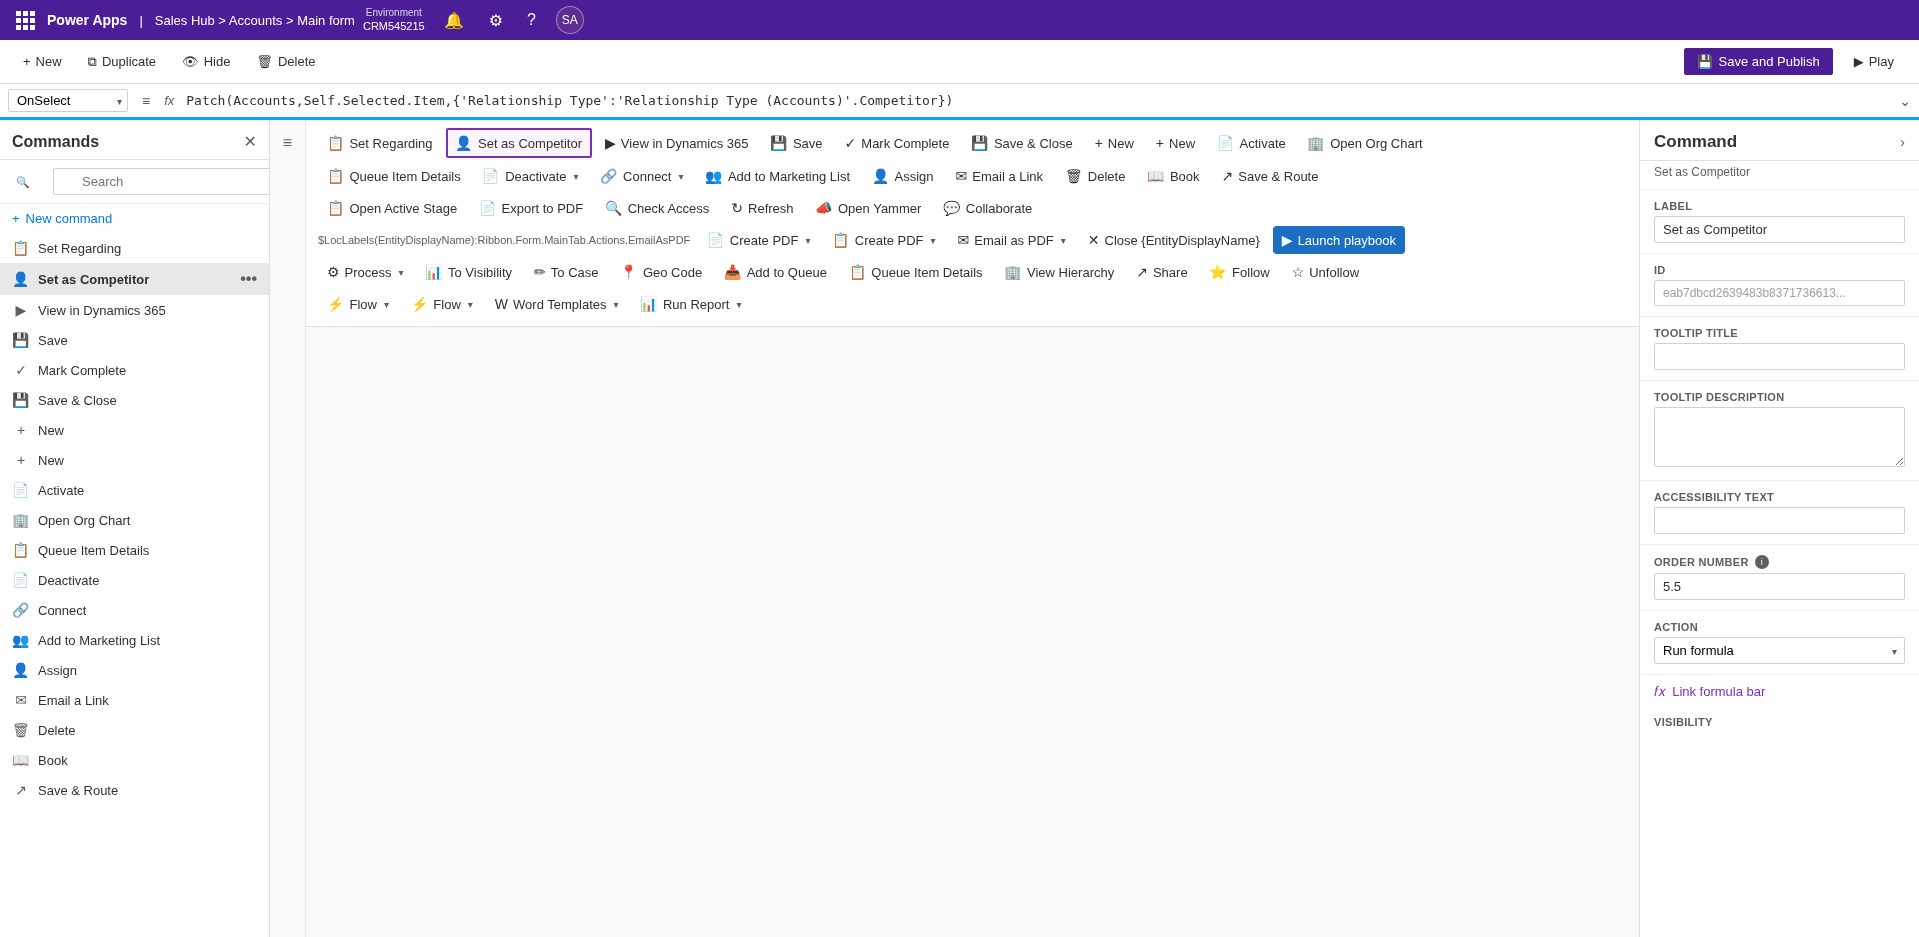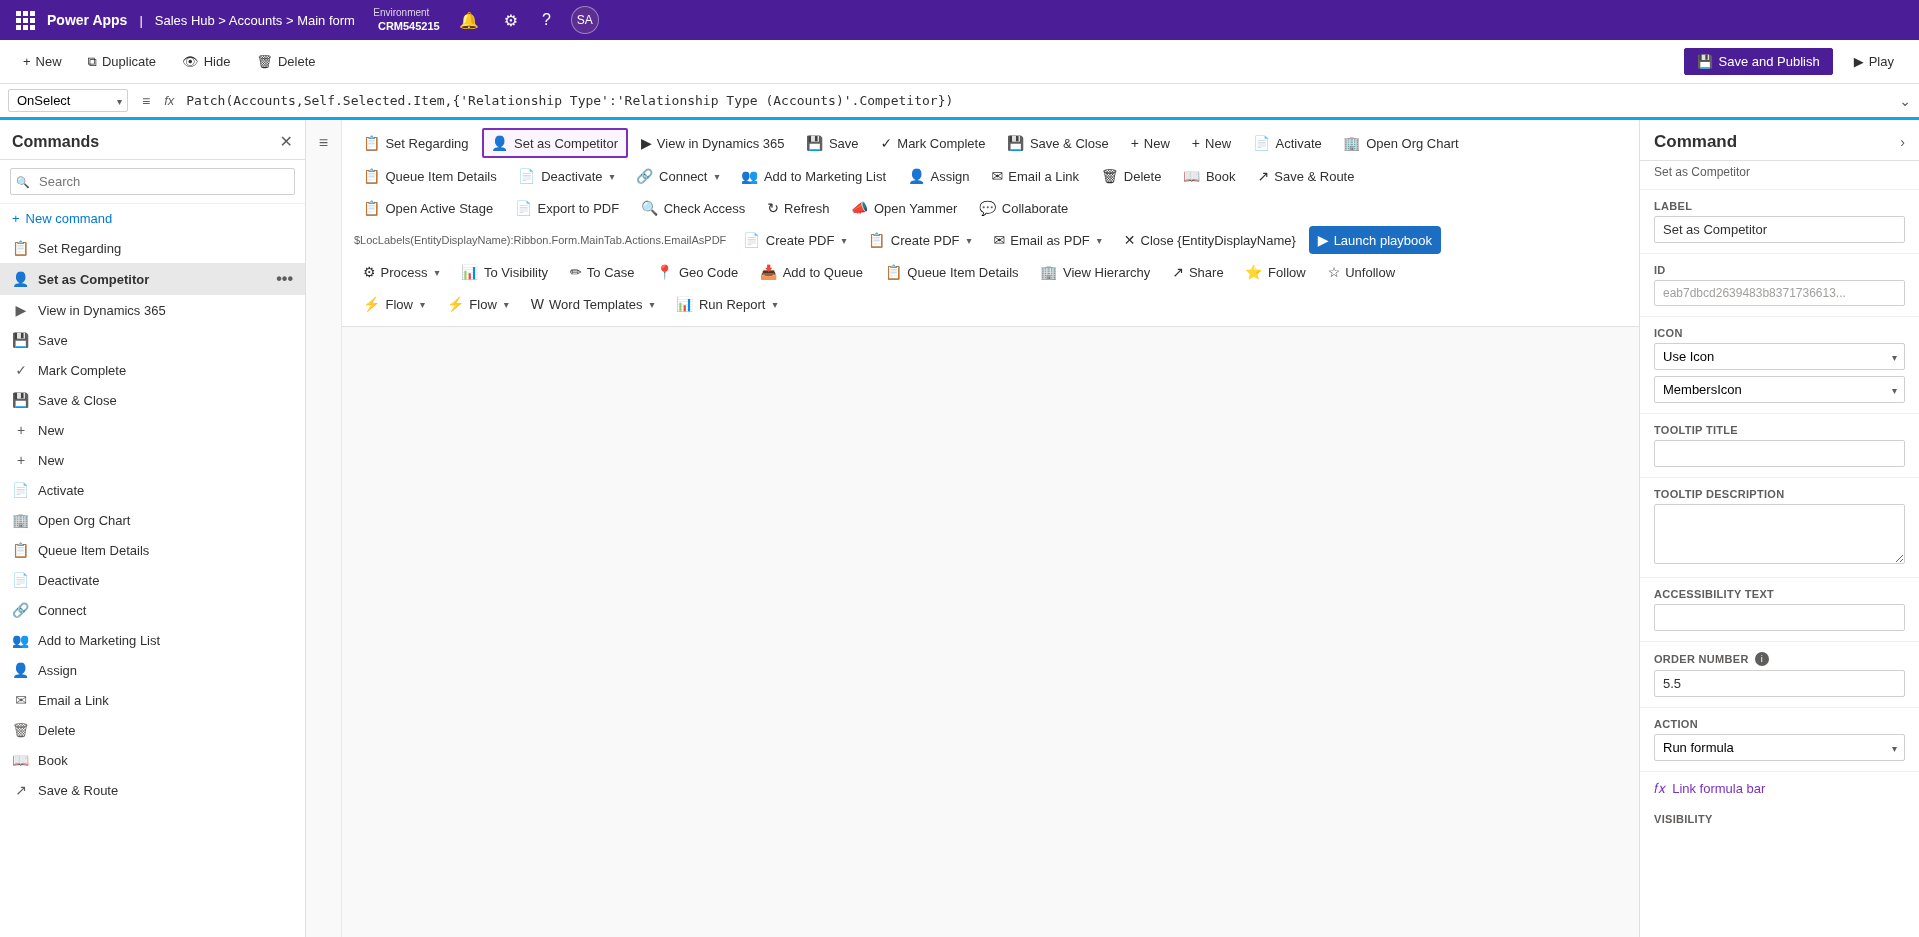--- a/index.html
+++ b/index.html
@@ -73,21 +73,21 @@
     .formula-expand-btn { background: none; border: none; cursor: pointer; font-size: 14px; color: #605e5c; }
 
     
     .main-layout {
       display: flex;
       height: calc(100vh - 120px);
     }
 
     
     .sidebar {
-      width: 306px;
+      width: 270px;
       background: #ffffff;
       border-right: 1px solid #e0e0e0;
       display: flex;
       flex-direction: column;
       overflow: hidden;
       flex-shrink: 0;
     }
     .sidebar-header {
       display: flex; align-items: center; justify-content: space-between;
       padding: 12px 12px 8px;
@@ -96,21 +96,21 @@
     .sidebar-title { font-size: 16px; font-weight: 600; color: #323130; }
     .sidebar-close-btn { background: none; border: none; cursor: pointer; font-size: 16px; color: #605e5c; }
     .sidebar-search {
       padding: 8px 10px;
       border-bottom: 1px solid #f0f0f0;
     }
     .search-input-wrap { position: relative; }
     .search-input-wrap input {
       width: 100%; padding: 5px 8px 5px 28px;
       border: 1px solid #d0d0d0; border-radius: 2px;
-      font-size: 13px; outline: none;
+      font-size: 13px; outline: none; margin-left: 43px;
     }
     .search-input-wrap::before { content: '🔍'; position: absolute; left: 6px; top: 50%; transform: translateY(-50%); font-size: 11px; }
     .sidebar-new-cmd {
       display: flex; align-items: center; gap: 6px;
       padding: 7px 12px; cursor: pointer; color: #0078d4; font-size: 13px;
     }
     .sidebar-item {
       display: flex; align-items: center; gap: 8px;
       padding: 7px 12px; cursor: pointer; color: #323130;
       position: relative;
@@ -243,21 +243,21 @@
         <span></span>
         <span></span>
     </div>
   </button>
   <span style="font-weight:600;font-size:14px;">Power Apps</span>
   <span style="margin:0 4px;">|</span>
   <span style="font-size:13px;">Sales Hub &gt; Accounts &gt; Main form</span>
   <div class="top-nav-right">
     <div class="env-info">
       <div style="font-size:10px;opacity:0.8;">Environment</div>
-      <div style="font-size:11px;font-weight:700;margin-left:15px;">CRM545215</div>
+      <div style="font-size:11px;font-weight:400;">CRM545215</div>
     </div>
     <button class="nav-icon-btn">🔔</button>
     <button class="nav-icon-btn">⚙</button>
     <button class="nav-icon-btn">?</button>
     <div class="avatar">SA</div>
   </div>
 </div>
 
 <div class="toolbar-row">
   <button class="toolbar-btn">
@@ -642,34 +642,20 @@
     <div class="field-group">
       <div class="field-label">Label</div>
       <input class="field-input" type="text" value="Set as Competitor" style="">
     </div>
 
     <div class="field-group">
       <div class="field-label">ID</div>
       <input class="field-input grayed" type="text" value="eab7dbcd2639483b8371736613..." style="">
     </div>
 
-    <div class="field-group">
-      <div class="field-label">Icon</div>
-      <div class="select-wrap" style="margin-bottom:6px;">
-        <select>
-          <option>Use Icon</option>
-          <option>No Icon</option>
-        </select>
-      </div>
-      <div class="select-wrap">
-        <select>
-          <option>MembersIcon</option>
-        </select>
-      </div>
-    </div>
 
     <div class="field-group">
       <div class="field-label">Tooltip title</div>
       <input class="field-input" type="text" value="" style="">
     </div>
 
     <div class="field-group">
       <div class="field-label">Tooltip description</div>
       <textarea class="field-textarea" style=""></textarea>
     </div>

